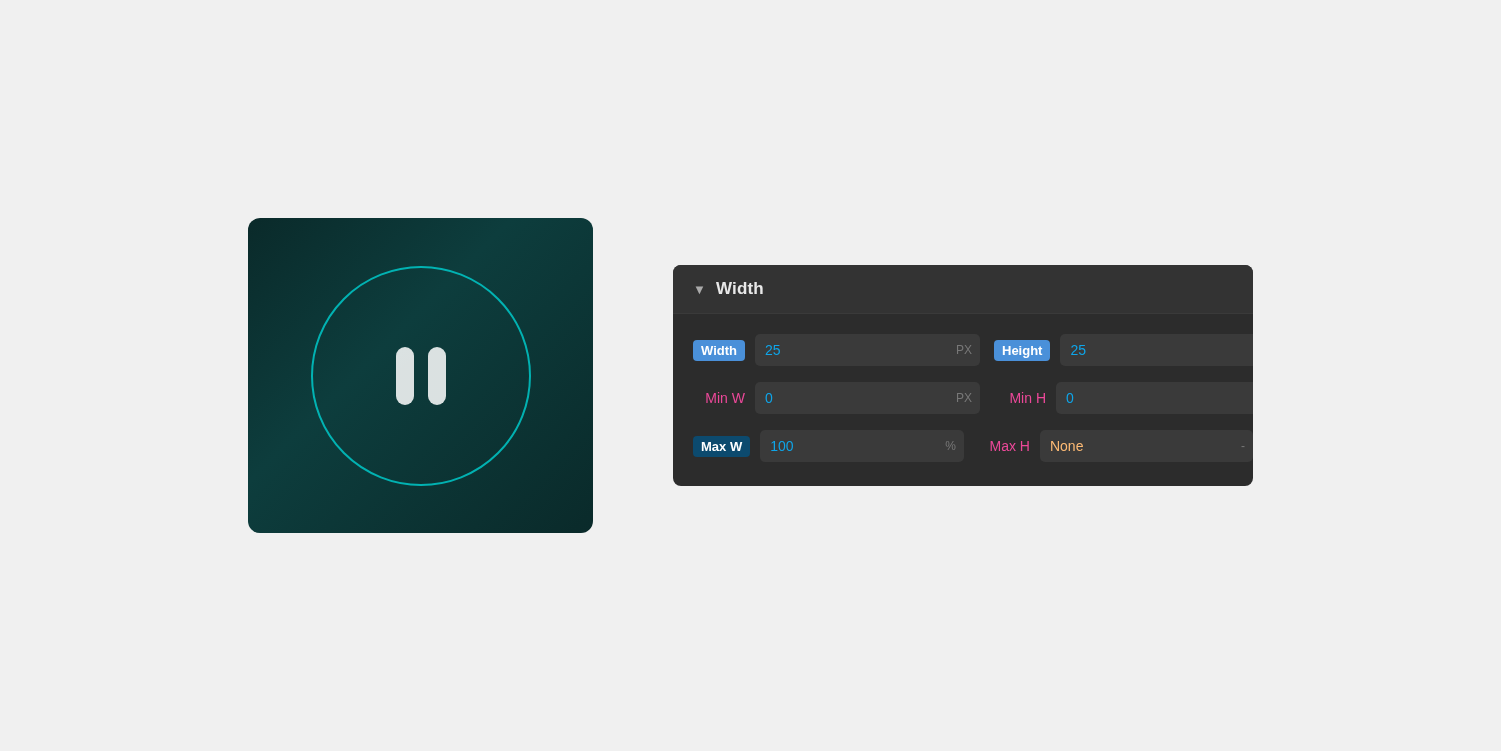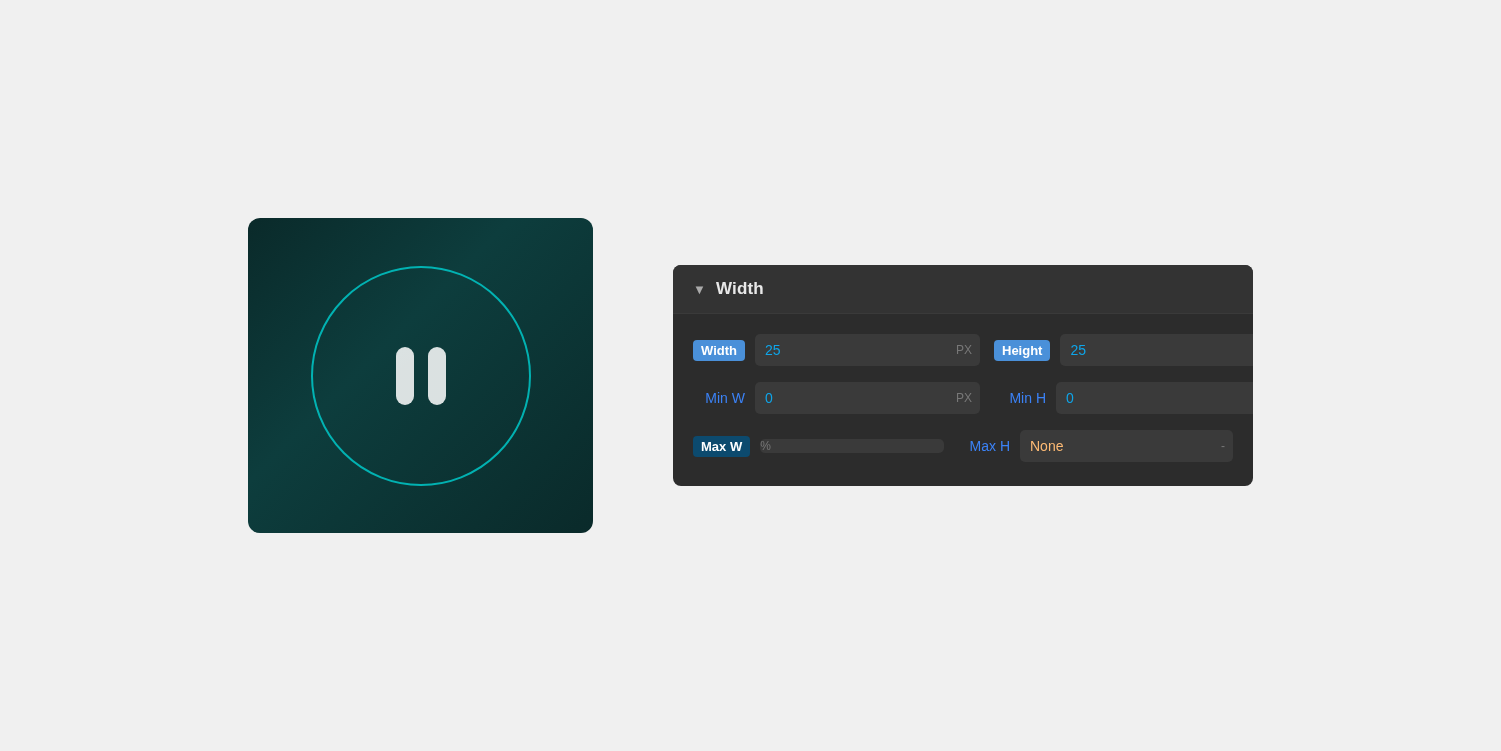--- a/index.html
+++ b/index.html
@@ -98,21 +98,21 @@
     .field-group {
       display: flex;
       align-items: center;
       gap: 10px;
       flex: 1;
     }
 
     .field-label {
       font-size: 14px;
       font-weight: 500;
-      color: #3b82f6;
+      color: #ec4899;
       min-width: 52px;
       text-align: right;
     }
 
     .field-label.highlight-blue {
       background: #4a90d9;
       color: #ffffff;
       padding: 3px 8px;
       border-radius: 4px;
       min-width: auto;
@@ -212,20 +212,21 @@
           <input class="field-value" type="text" readonly="" value="0" style="">
 
         </div>
       </div>
     </div>
 
     <div class="size-row">
       <div class="field-group">
         <span class="field-label highlight-orange">Max W</span>
         <div class="field-input-wrap">
+          <input class="field-value" type="text" readonly="" value="100" style="">
           <span class="field-unit">%</span>
         </div>
       </div>
       <div class="field-group">
         <span class="field-label">Max H</span>
         <div class="field-input-wrap">
           <input class="field-value muted" type="text" readonly="" value="None" style="">
           <span class="field-unit">-</span>
         </div>
       </div>

